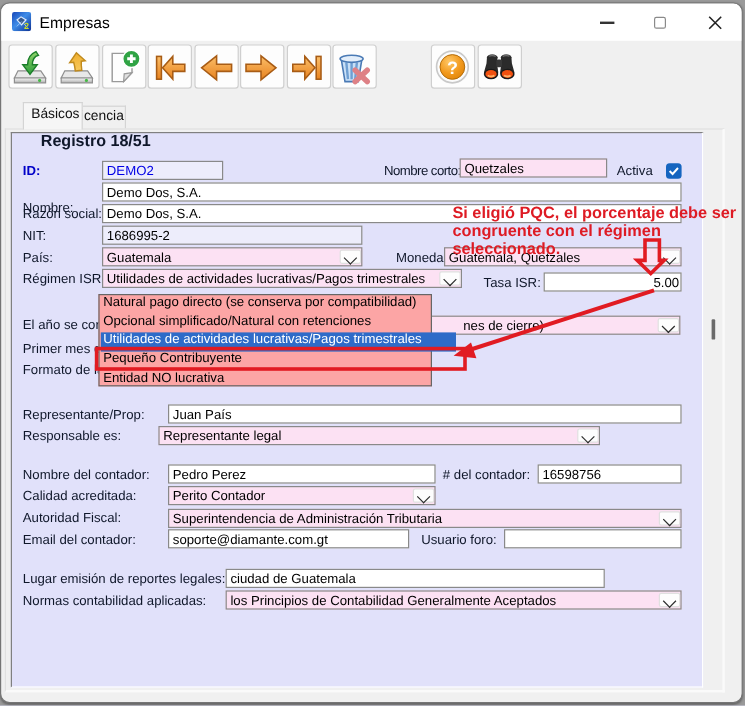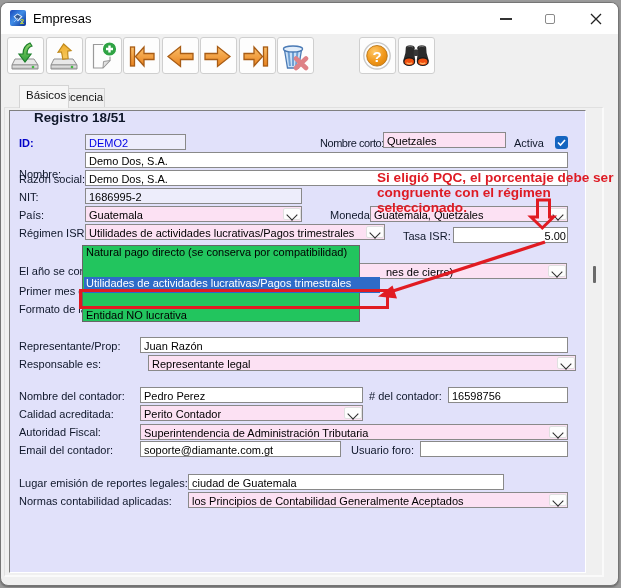--- a/index.html
+++ b/index.html
@@ -15,21 +15,21 @@
 #tab2 { left:52px; top:85px; width:52px; height:20px; background:#f0f0f0; border:1px solid #d4d4d4; border-bottom:none; padding-top:2px; padding-left:7px; text-align:left; font-size:11.5px; }
 #page { position:absolute; left:3px; top:104px; width:600px; height:470px; background:#f0f0f0; border:1px solid #e0e0e0; border-right:2px solid #fafafa; border-bottom:2px solid #fafafa; }
 #panel { position:absolute; left:8px; top:107px; width:577px; height:463px; background:#e1e1fa; border:1px solid; border-color:#808080 #ffffff #ffffff #808080; }
 .lbl { position:absolute; font-size:11px; color:#0f172a; white-space:nowrap; }
 .inp { position:absolute; height:16px; background:#fff; border:1px solid #898989; font-size:11px; color:#000; padding:2px 0 0 3px; white-space:nowrap; overflow:hidden; }
 .ro { background:#ededfb; }
 .pink { background:#fce1f3; }
 .arr { position:absolute; right:0px; top:1px; bottom:1px; width:18px; background:#fdfdfd; border:1px solid #e0e0e0; border-radius:2px; }
 .arr::before { content:""; position:absolute; left:4px; top:2px; width:7px; height:7px; border-left:1.5px solid #2b2b2b; border-bottom:1.5px solid #2b2b2b; transform:rotate(-45deg); }
 .red { color:#de1b24; font-weight:bold; font-size:13.6px; position:absolute; white-space:nowrap; }
-#drop { position:absolute; left:82px; top:245px; width:278px; height:77px; background:#22c55e; border:1px solid #666; z-index:5; }
+#drop { position:absolute; left:82px; top:245px; width:278px; height:77px; background:#fca5a5; border:1px solid #666; z-index:5; }
 .di { position:absolute; left:1px; width:296px; height:15.5px; font-size:11px; padding:0 0 0 2px; white-space:nowrap; color:#000; }
 .dsel { background:#2e6bc8; color:#fff; }
 #redbox { position:absolute; left:79px; top:289px; width:310px; height:20px; border:3px solid #e11b22; z-index:6; }
 #annsvg { position:absolute; left:0; top:0; z-index:7; pointer-events:none; }
 .chk { position:absolute; left:555px; top:136px; width:13px; height:13px; background:#1565c0; border-radius:3px; }
 </style>
 </head>
 <body>
 <div id="win">
   <div id="titlebar">
@@ -112,38 +112,40 @@
 <div class="lbl" style="left:19px;top:285px">Primer mes de</div>
 
 <div class="lbl" style="left:19px;top:303px">Formato de la f</div>
 
 <div class="red" style="left:377px;top:170px">Si eligió PQC, el porcentaje debe ser</div>
 <div class="red" style="left:377px;top:185px">congruente con el régimen</div>
 <div class="red" style="left:377px;top:200px">seleccionado.</div>
 
 <div id="drop">
   <div class="di" style="top:0px">Natural pago directo (se conserva por compatibilidad)</div>
+  <div class="di" style="top:15.5px">Opcional simplificado/Natural con retenciones</div>
   <div class="di dsel" style="top:31px">Utilidades de actividades lucrativas/Pagos trimestrales</div>
+  <div class="di" style="top:46.5px">Pequeño Contribuyente</div>
   <div class="di" style="top:63px">Entidad NO lucrativa</div>
 </div>
 <div id="redbox"></div>
 
 <div class="abs" style="left:593px;top:266px;width:3px;height:17px;background:#6a6a6a;border-radius:1px"></div>
 
 <svg id="annsvg" width="621" height="588">
   <path d="M537.5 200 L549.5 200 L549.5 217 L553.5 217 L542.3 228 L531 217 L537.5 217 Z" fill="none" stroke="#e11b22" stroke-width="3"></path>
   <line x1="545" y1="242" x2="393" y2="291" stroke="#e11b22" stroke-width="3.4"></line>
   <polygon points="378,296.5 392.5,285.5 397,298.5" fill="#e11b22"></polygon>
 </svg>
 
 <div class="lbl" style="left:19px;top:340px">Representante/Prop:</div>
-<div class="inp" style="left:140px;top:337px;width:428px">Juan Razón</div>
+<div class="inp" style="left:140px;top:337px;width:428px">Juan País</div>
 
 <div class="lbl" style="left:19px;top:358px">Responsable es:</div>
-<div class="inp pink" style="left:148px;top:355px;width:428px">Representante legal<div class="arr"></div></div>
+<div class="inp pink" style="left:132px;top:355px;width:368px">Representante legal<div class="arr"></div></div>
 
 <div class="lbl" style="left:19px;top:390px">Nombre del contador:</div>
 <div class="inp" style="left:140px;top:387px;width:223px">Pedro Perez</div>
 <div class="lbl" style="left:369px;top:390px"># del contador:</div>
 <div class="inp" style="left:448px;top:387px;width:120px">16598756</div>
 
 <div class="lbl" style="left:19px;top:408px">Calidad acreditada:</div>
 <div class="inp pink" style="left:140px;top:405px;width:223px">Perito Contador<div class="arr"></div></div>
 
 <div class="lbl" style="left:19px;top:426px">Autoridad Fiscal:</div>

